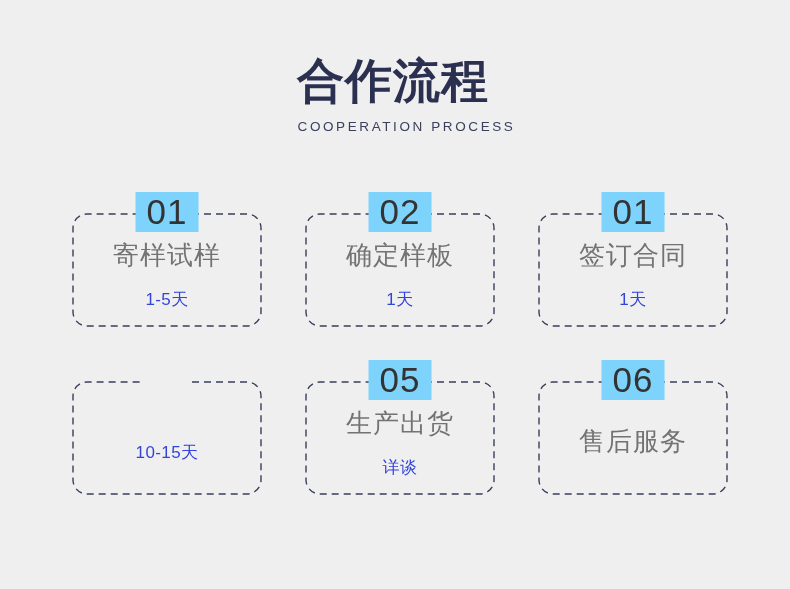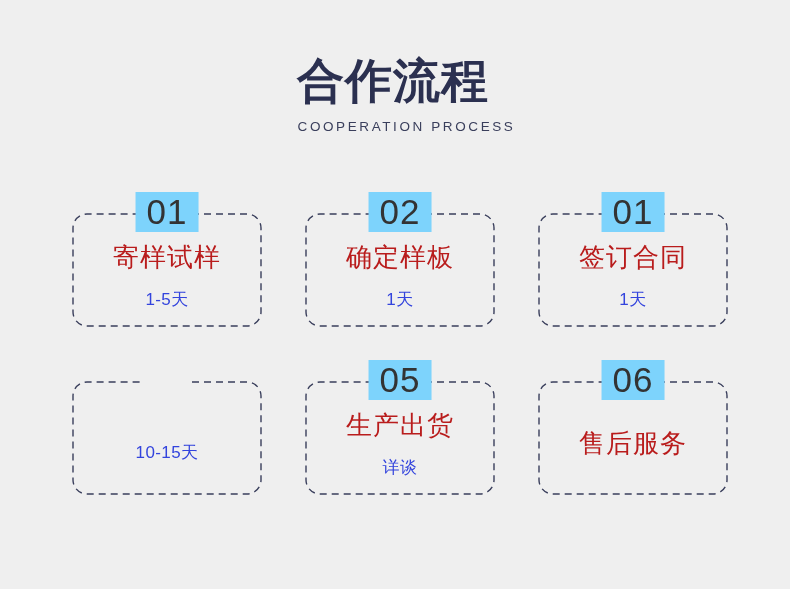--- a/index.html
+++ b/index.html
@@ -113,25 +113,25 @@
     justify-content: center;
     padding-top: 14px;
     box-sizing: border-box;
   }
   .card-body.no-duration {
     padding-top: 12px;
   }
 
   .card-title {
     font-size: 26px;
-    color: #b91c1c;
+    color: #737373;
     line-height: 1.12;
     letter-spacing: 1px;
     white-space: nowrap;
-    font-family: Liberation Sans, sans-serif;
+    font-family: Liberation Mono, monospace;
   }
 
   .card-duration {
     font-size: 17px;
     color: #3344dd;
     margin-top: 15px;
     letter-spacing: 0.4px;
     white-space: nowrap;
     font-family: "Liberation Sans", "DejaVu Sans", sans-serif;
   }

